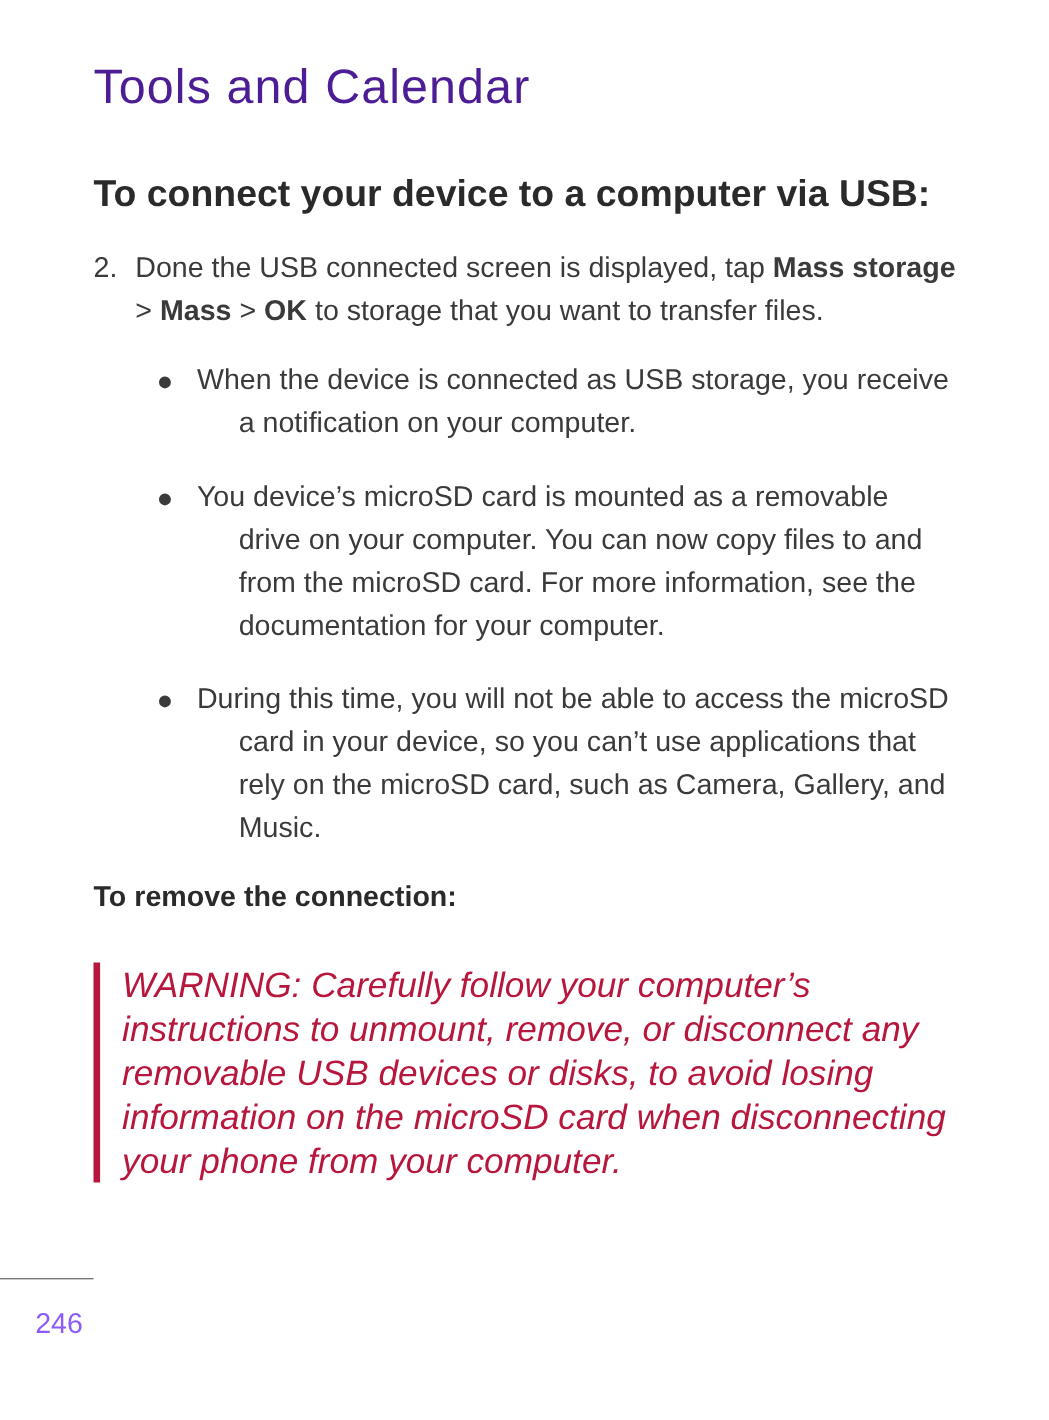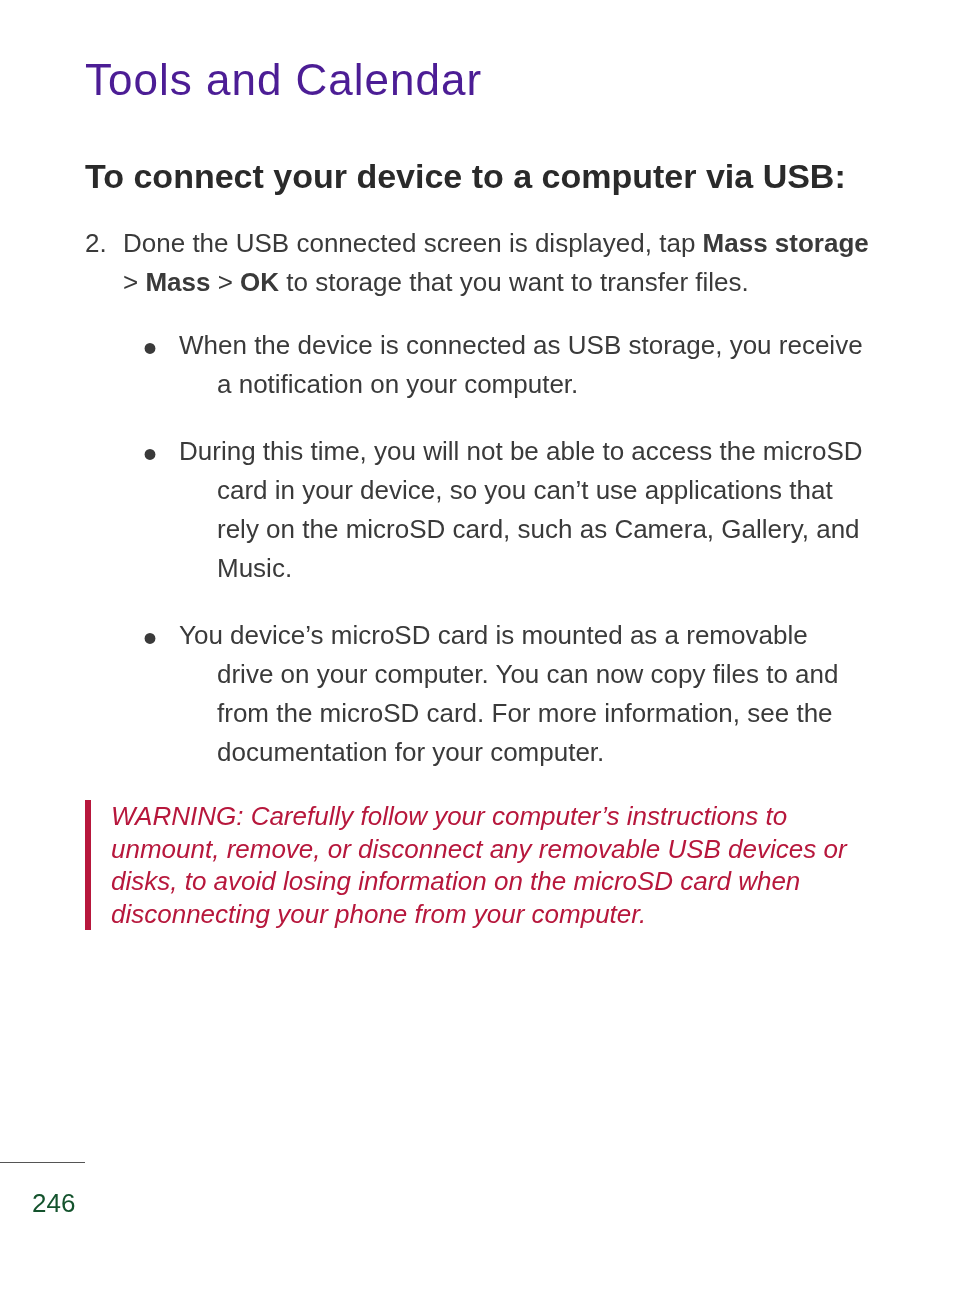--- a/index.html
+++ b/index.html
@@ -71,60 +71,61 @@
       margin-bottom: 44px;
     }
     .warning-box {
       border-left: 6px solid #b7173c;
       padding-left: 20px;
       margin-top: 10px;
     }
     .warning-text {
       font-family: 'Helvetica Neue', Helvetica, Arial, sans-serif;
       font-style: italic;
-      font-size: 26px;
+      font-size: 32px;
       line-height: 1.25;
       color: #b7173c;
     }
     .page-num-rule {
       position: absolute;
       left: 0;
       bottom: 128px;
       width: 85px;
       border-top: 1.5px solid #555;
     }
     .page-num {
       position: absolute;
       left: 32px;
       bottom: 72px;
       font-family: 'Helvetica Neue', Helvetica, Arial, sans-serif;
       font-size: 26px;
-      color: #14532d;
+      color: #8b5cf6;
     }
   </style>
 </head>
 <body>
 
 <div class="page">
 
   <h1 class="page-title">Tools and Calendar</h1>
 
   <h2 class="subheading">To connect your device to a computer via USB:</h2>
 
 
   <div class="ol-item">
     <span class="num">2.</span><span>Done the USB connected screen is displayed, tap </span><span class="bold">Mass storage</span><span> &gt; </span><span class="bold">Mass</span><span> &gt; </span><span class="bold">OK</span><span> to storage that you want to transfer files.</span>
 
     <ul class="bullets">
       <li>When the device is connected as USB storage, you receive a notification on your computer.</li>
+      <li>You device’s microSD card is mounted as a removable drive on your computer. You can now copy files to and from the microSD card. For more information, see the documentation for your computer.</li>
       <li>During this time, you will not be able to access the microSD card in your device, so you can’t use applications that rely on the microSD card, such as Camera, Gallery, and Music.</li>
-      <li>You device’s microSD card is mounted as a removable drive on your computer. You can now copy files to and from the microSD card. For more information, see the documentation for your computer.</li>
     </ul>
   </div>
 
+  <h2 class="subheading-2">To remove the connection:</h2>
 
   <div class="warning-box">
     <p class="warning-text">WARNING:  Carefully follow your computer’s instructions to unmount, remove, or disconnect any removable USB devices or disks, to avoid losing information on the microSD card when disconnecting your phone from your computer.</p>
   </div>
 
 </div>
 
 <div class="page-num-rule"></div>
 <div class="page-num">246</div>
 

